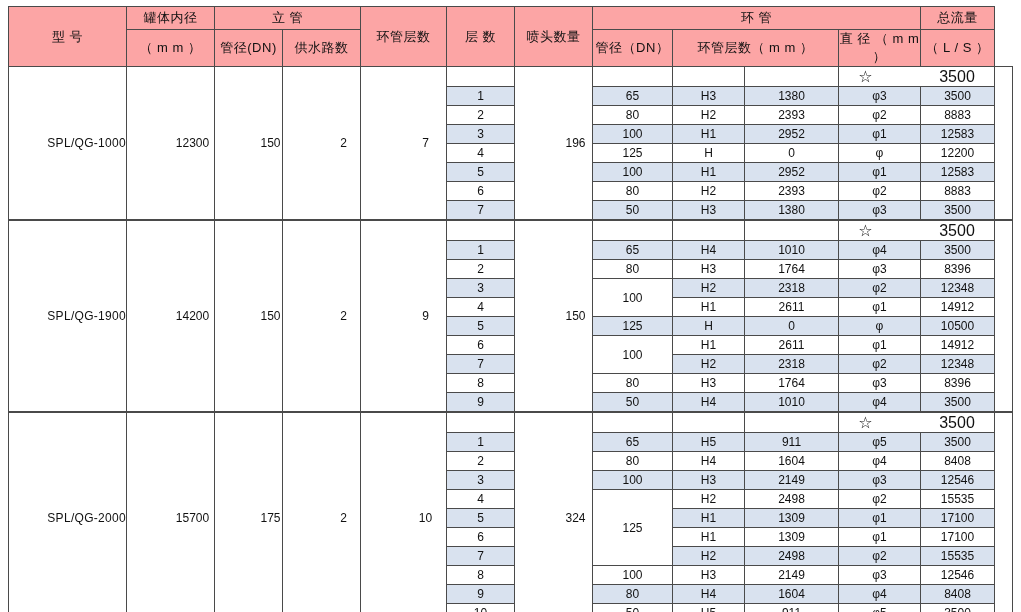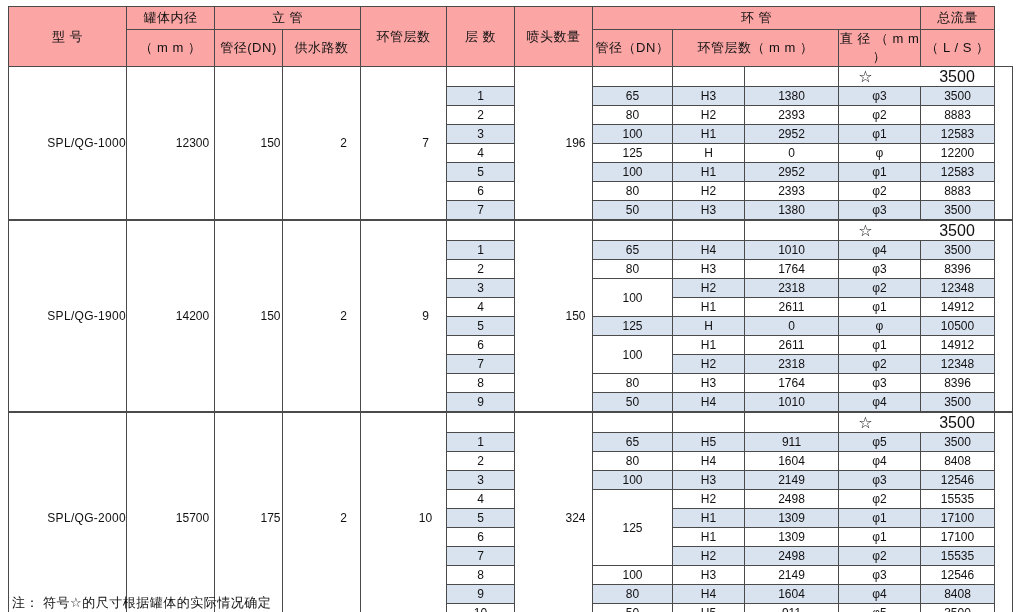--- a/index.html
+++ b/index.html
@@ -344,14 +344,13 @@
           <td class="rowcell plain">10</td>
           <td class="rowcell plain">50</td>
           <td class="rowcell plain">H5</td>
           <td class="rowcell plain">911</td>
           <td class="rowcell plain">φ5</td>
           <td class="rowcell plain">3500</td>
         </tr>
       </tbody>
   </table>
 
-  <div class="note">注： 符号☆的尺寸根据罐体的实际情况确定</div>
 </div>
 
 </body></html>

